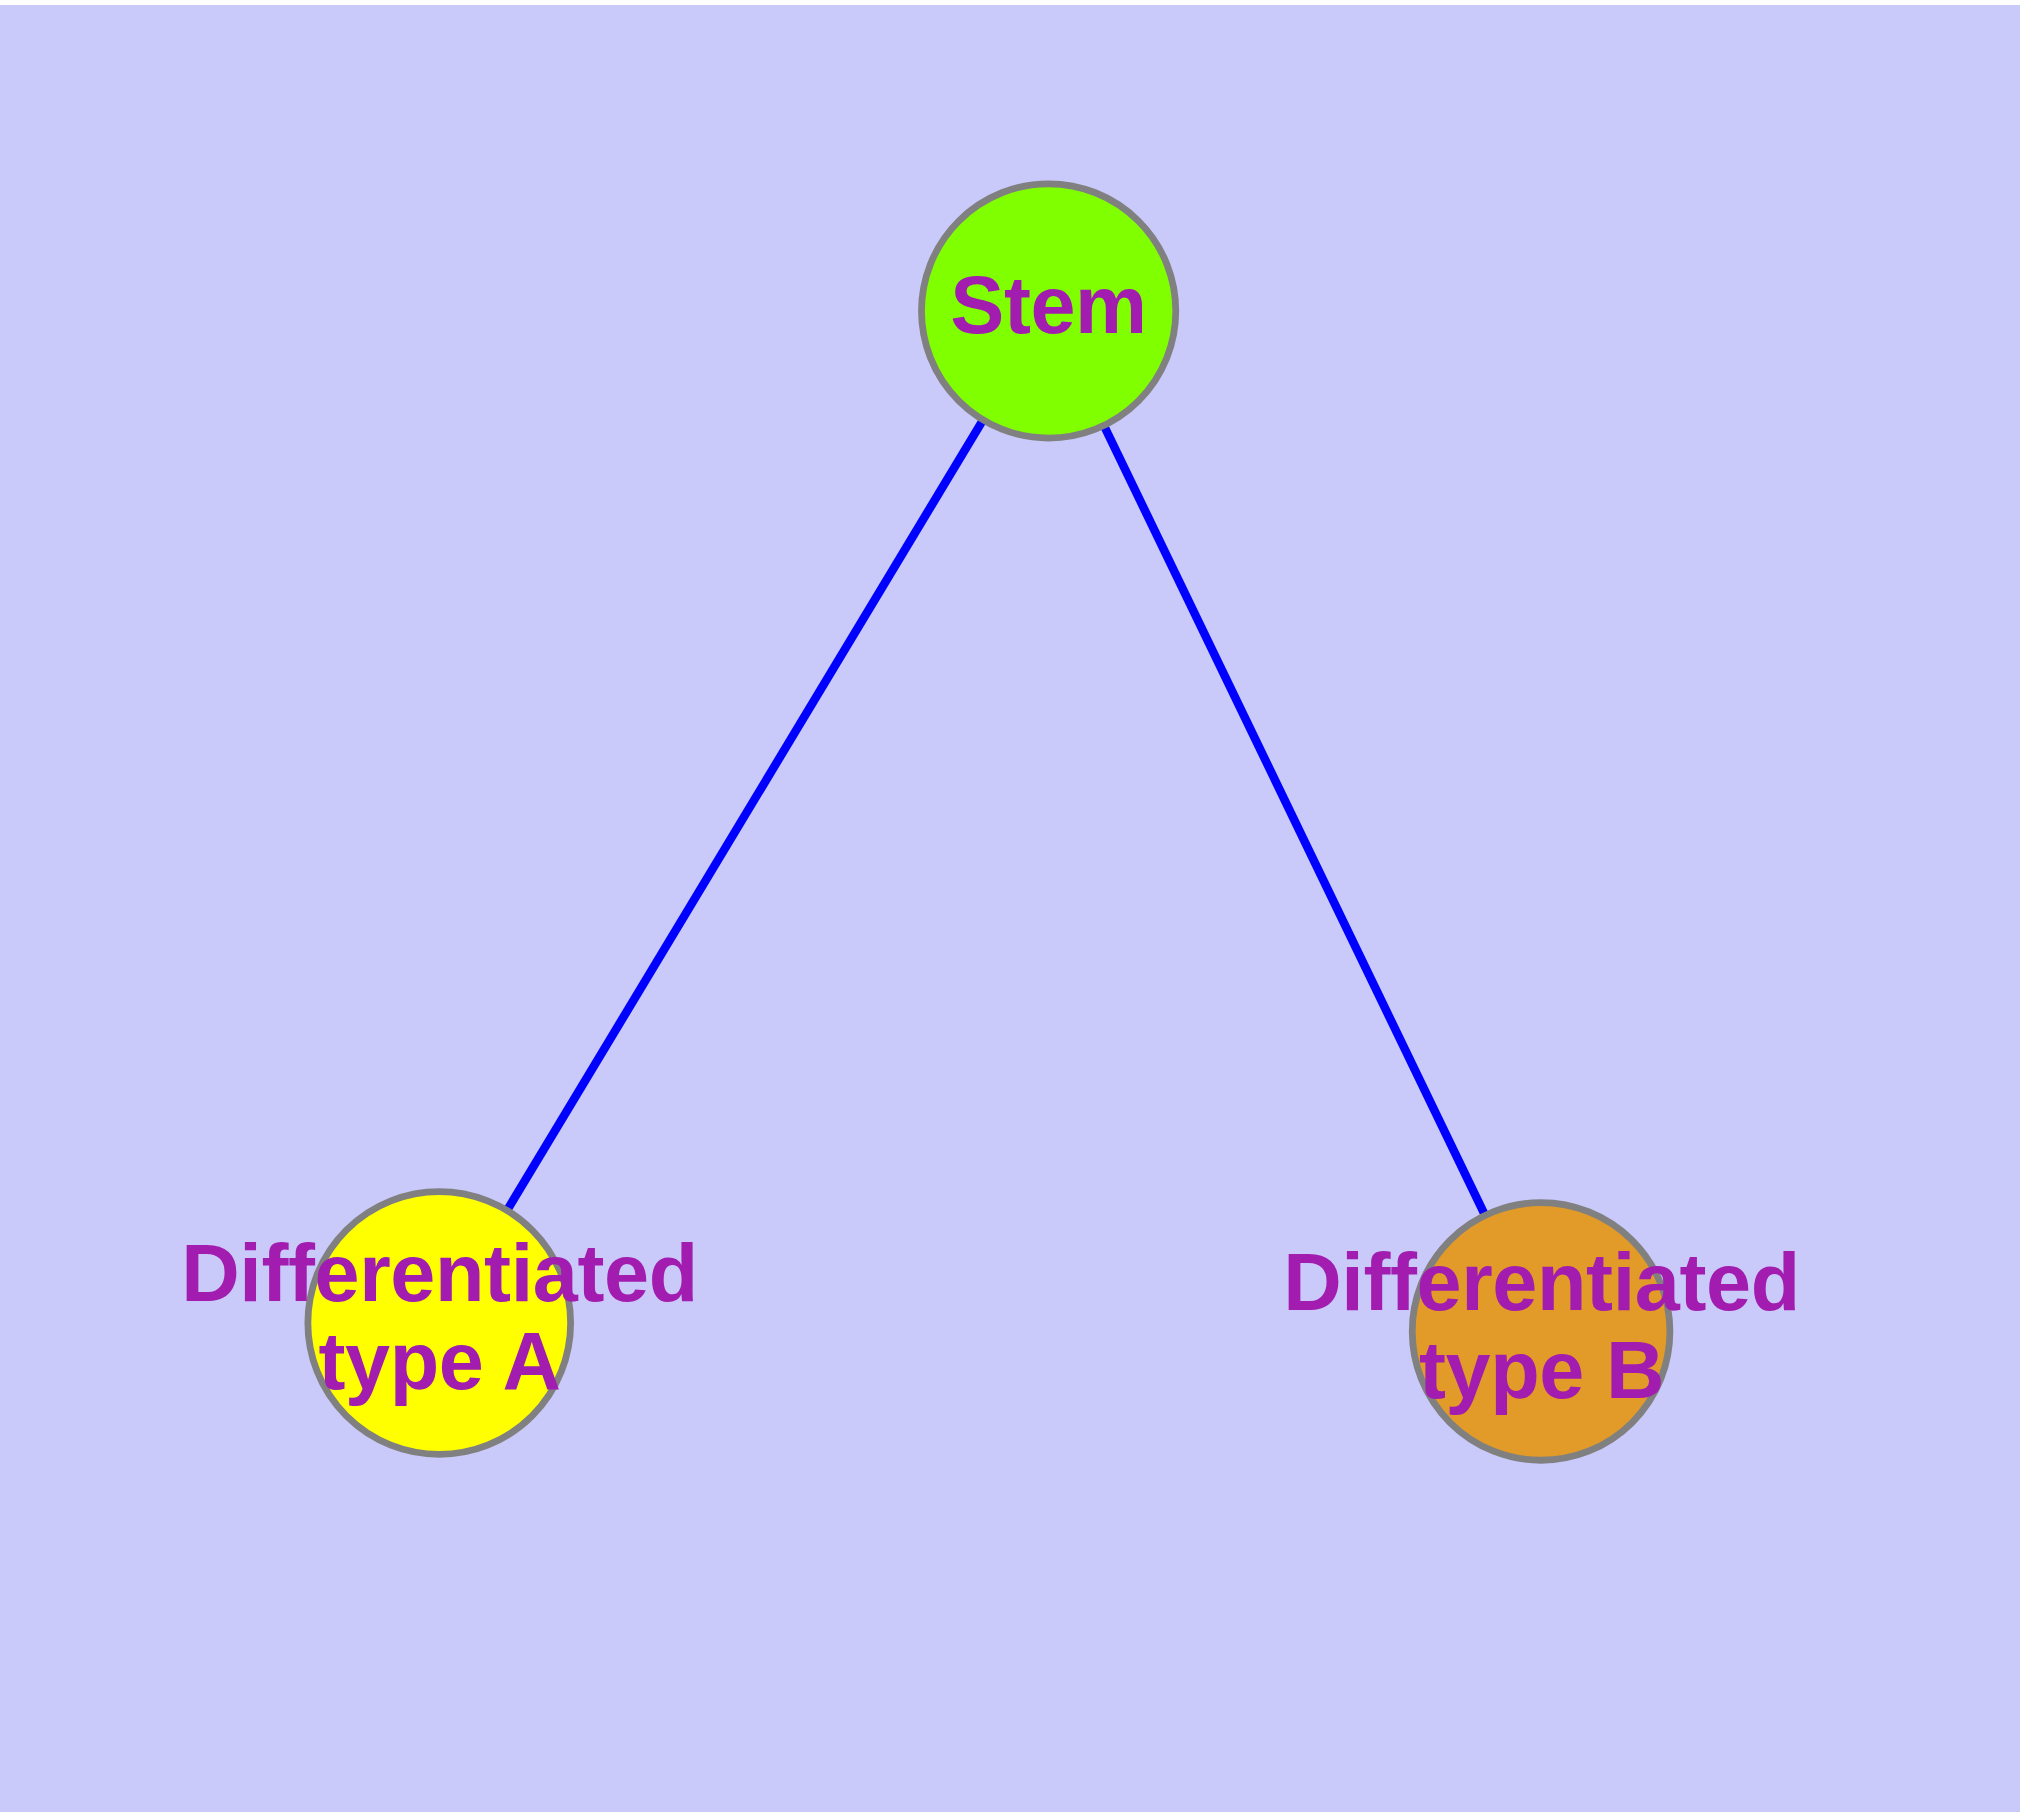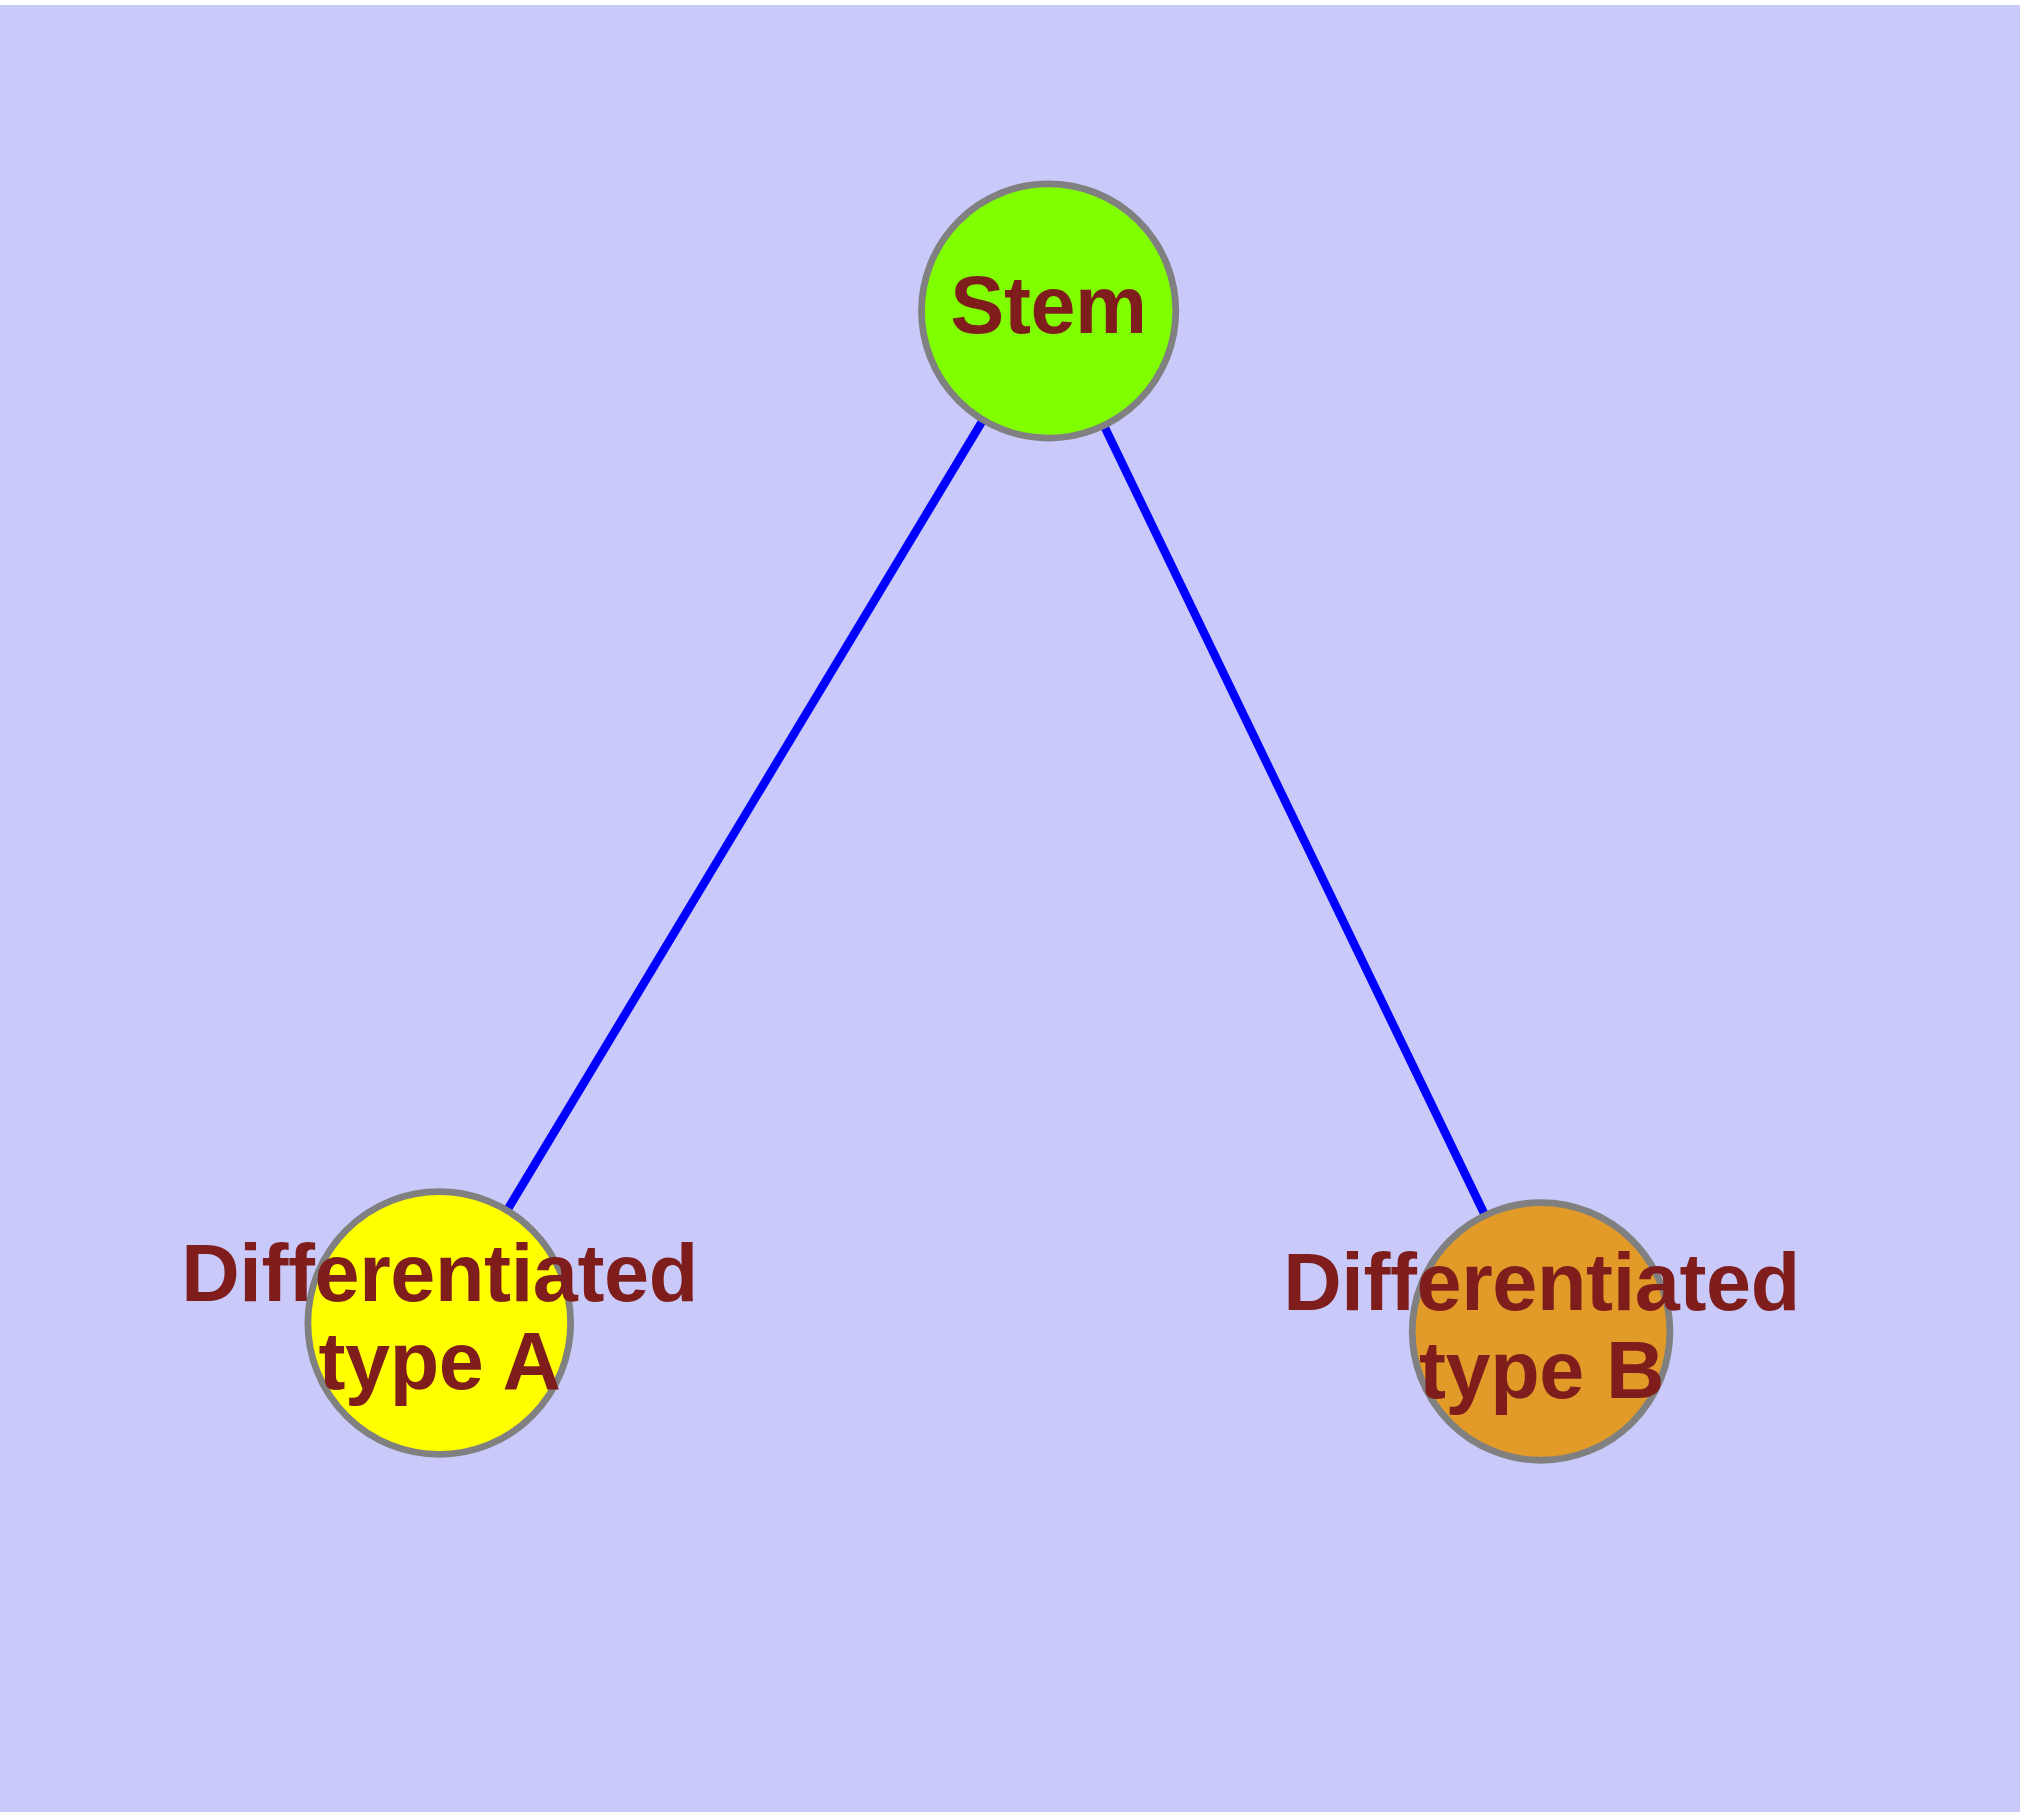--- a/index.html
+++ b/index.html
@@ -38,21 +38,21 @@
     stroke-linecap: butt;
   }
   .node-circle {
     stroke: #808080;
     stroke-width: 8;
   }
   .node-label {
     position: absolute;
     text-align: center;
     font-weight: bold;
-    color: #7f1d1d;
+    color: #a21caf;
     white-space: pre;
     line-height: 1.08;
     letter-spacing: -0.4px;
     pointer-events: none;
   }
 </style>
 </head>
 <body>
 
 <div id="canvas">

